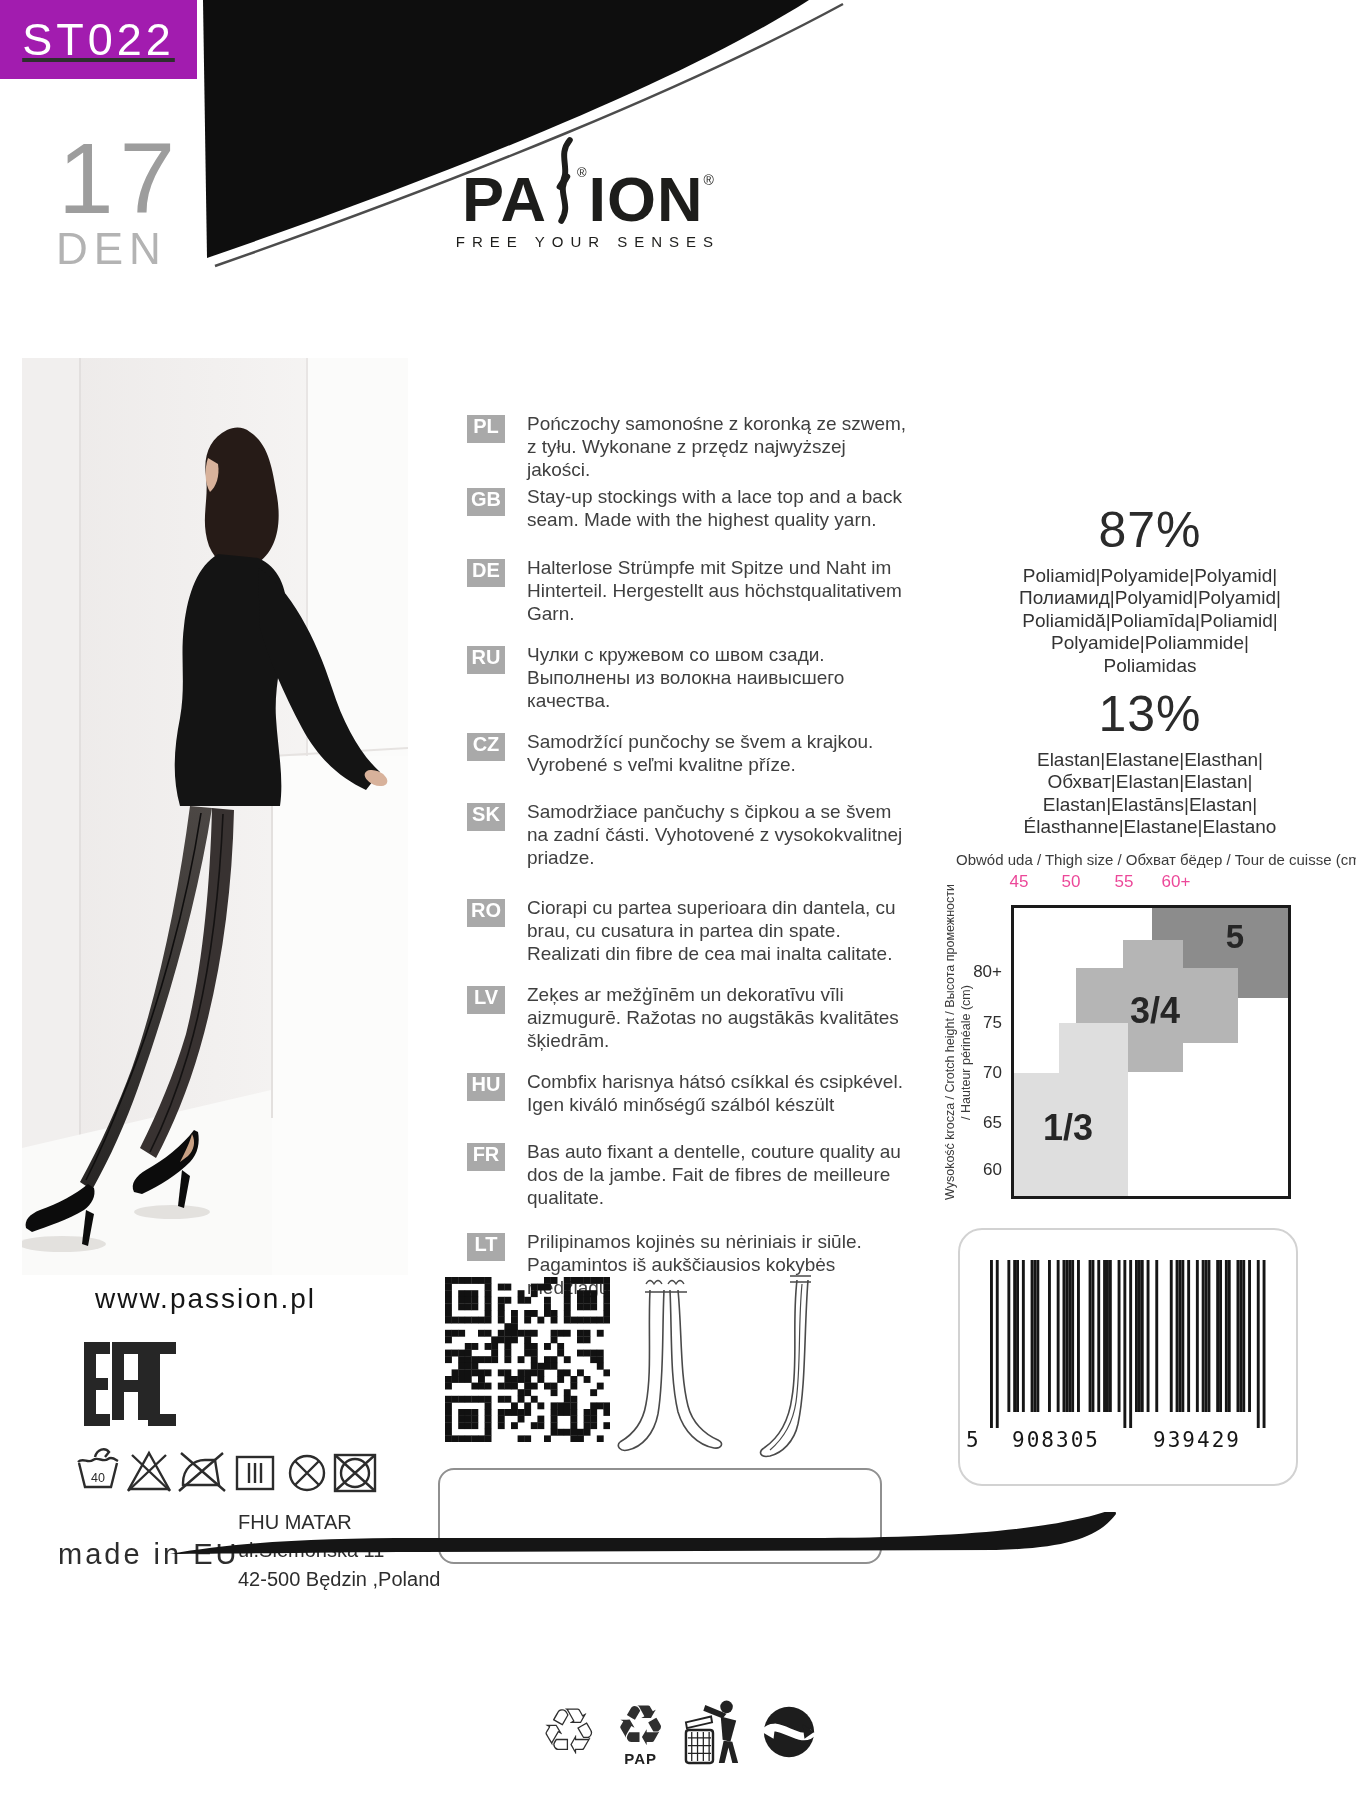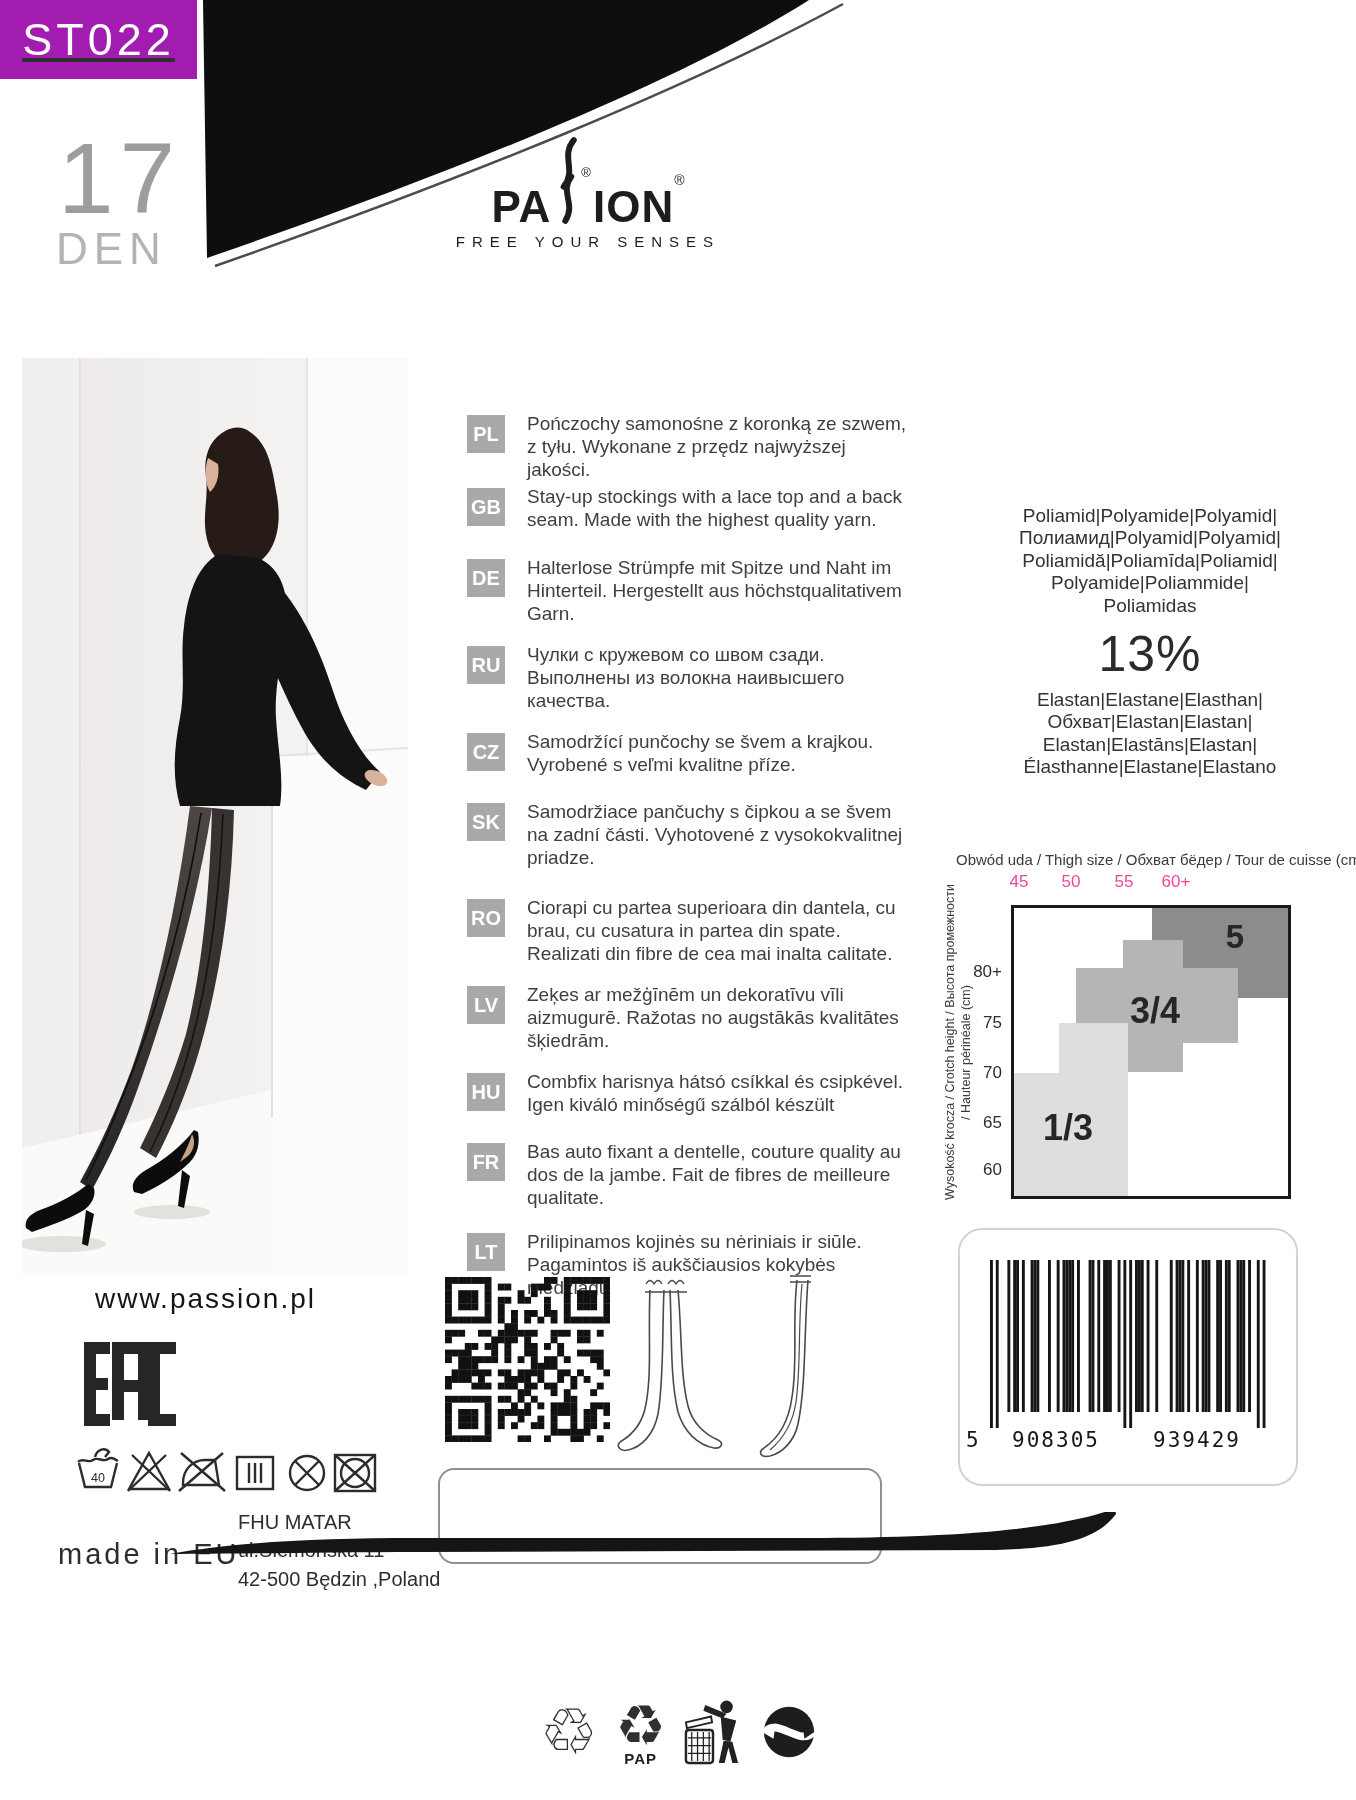--- a/index.html
+++ b/index.html
@@ -11,29 +11,29 @@
   #code-box{left:0;top:0;width:197px;height:79px;background:#a21caf;display:flex;align-items:center;justify-content:center;text-decoration:underline;}
   #code-box span{color:#fff;font-size:45px;font-weight:200;letter-spacing:4px;}
 
   
   #den-val{left:58px;top:128px;font-size:100px;font-weight:200;color:#9d9d9d;line-height:1;letter-spacing:6px;}
   #den-unit{left:56px;top:224px;font-size:44px;font-weight:200;color:#b3b3b3;letter-spacing:6px;}
 
   
   #logo{left:448px;top:134px;width:280px;text-align:center;}
   #logo .row{display:flex;align-items:flex-end;justify-content:center;color:#1d1d1b;}
-  #logo .word{font-size:44px;font-weight:600;letter-spacing:1px;line-height:0.86;}
+  #logo .word{font-size:63px;font-weight:600;letter-spacing:1px;line-height:0.86;}
   #logo .reg-top{font-size:13px;position:relative;top:-46px;left:-2px;}
   #logo .reg-end{font-size:14px;position:relative;top:-38px;}
   #tagline{margin-top:7px;font-size:15px;letter-spacing:7px;color:#1d1d1b;}
 
   
   .lang-row{position:absolute;left:467px;width:440px;}
-  .lang-badge{position:absolute;left:0;top:2px;width:38px;height:38px;background:#a9a9a9;
-              display:flex;align-items:center;justify-content:center;}
+  .lang-badge{position:absolute;left:0;top:2px;width:38px;height:28px;background:#a9a9a9;
+              display:flex;align-items:flex-start;justify-content:center;}
   .lang-badge span{color:#fff;font-size:20px;font-weight:bold;}
   .lang-text{position:absolute;left:60px;top:0;width:382px;font-size:19px;line-height:1.2;color:#3f3f3f;}
 
   
   #composition{left:990px;top:505px;width:320px;text-align:center;color:#2f2f2f;}
   .pct{font-size:50px;font-weight:500;line-height:1;margin-bottom:10px;letter-spacing:1px;color:#2b2b2b;}
   .comp-line{font-size:19px;line-height:1.18;color:#333;}
   #comp-13{margin-top:12px;}
 
   
@@ -212,20 +212,21 @@
     <div class="lang-text">Bas auto fixant a dentelle, couture quality au dos de la jambe. Fait de fibres de meilleure qualitate.</div>
   </div>
   <div class="lang-row" style="top:1231px">
     <div class="lang-badge">
         <span>LT</span>
       </div>
     <div class="lang-text">Prilipinamos kojinės su nėriniais ir siūle. Pagamintos iš aukščiausios kokybės medžiagu</div>
   </div>
 
   <div class="abs" id="composition">
+    <div class="pct">87%</div>
     <div class="comp-line">Poliamid|Polyamide|Polyamid|</div>
     <div class="comp-line">Полиамид|Polyamid|Polyamid|</div>
     <div class="comp-line">Poliamidă|Poliamīda|Poliamid|</div>
     <div class="comp-line">Polyamide|Poliammide|</div>
     <div class="comp-line">Poliamidas</div>
     <div class="pct" id="comp-13">13%</div>
     <div class="comp-line">Elastan|Elastane|Elasthan|</div>
     <div class="comp-line">Обхват|Elastan|Elastan|</div>
     <div class="comp-line">Elastan|Elastāns|Elastan|</div>
     <div class="comp-line">Élasthanne|Elastane|Elastano</div>

